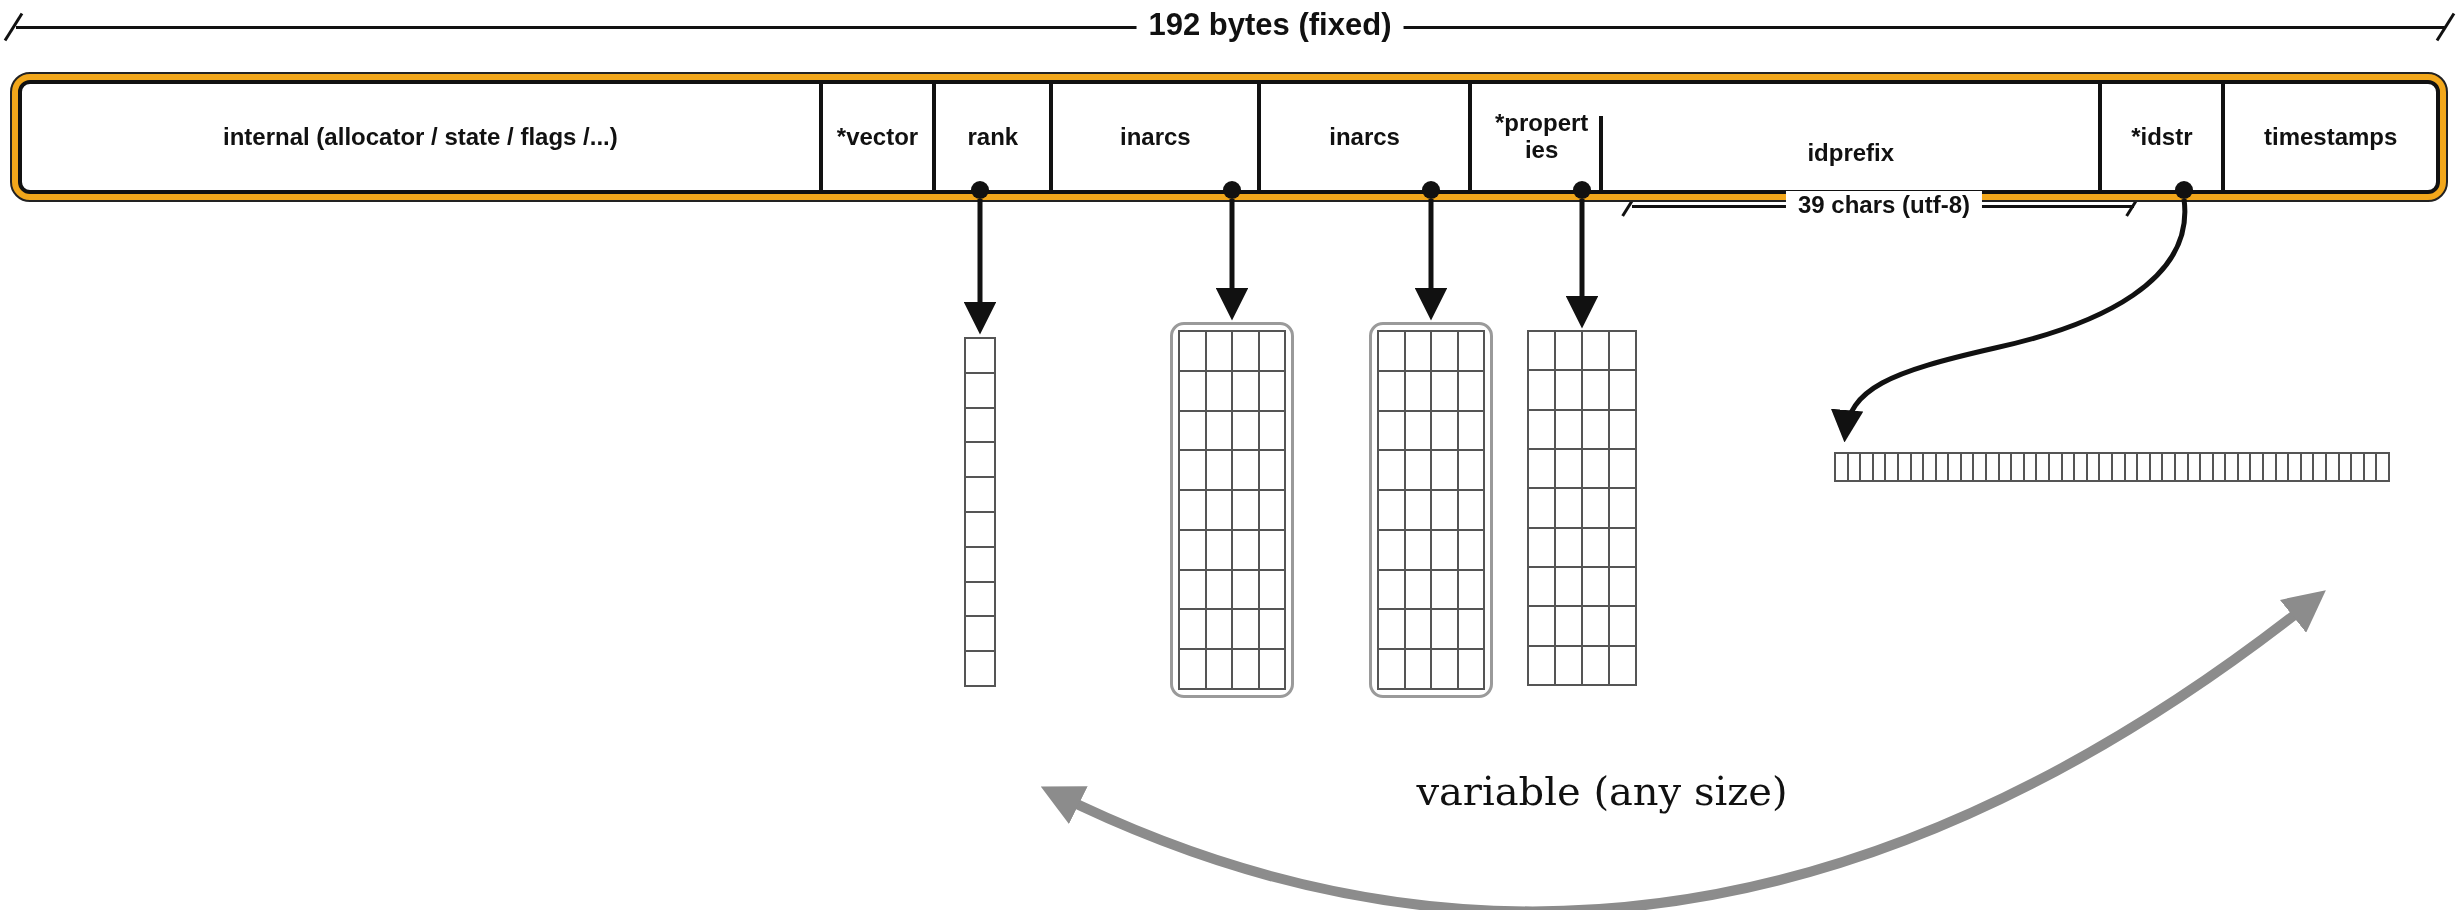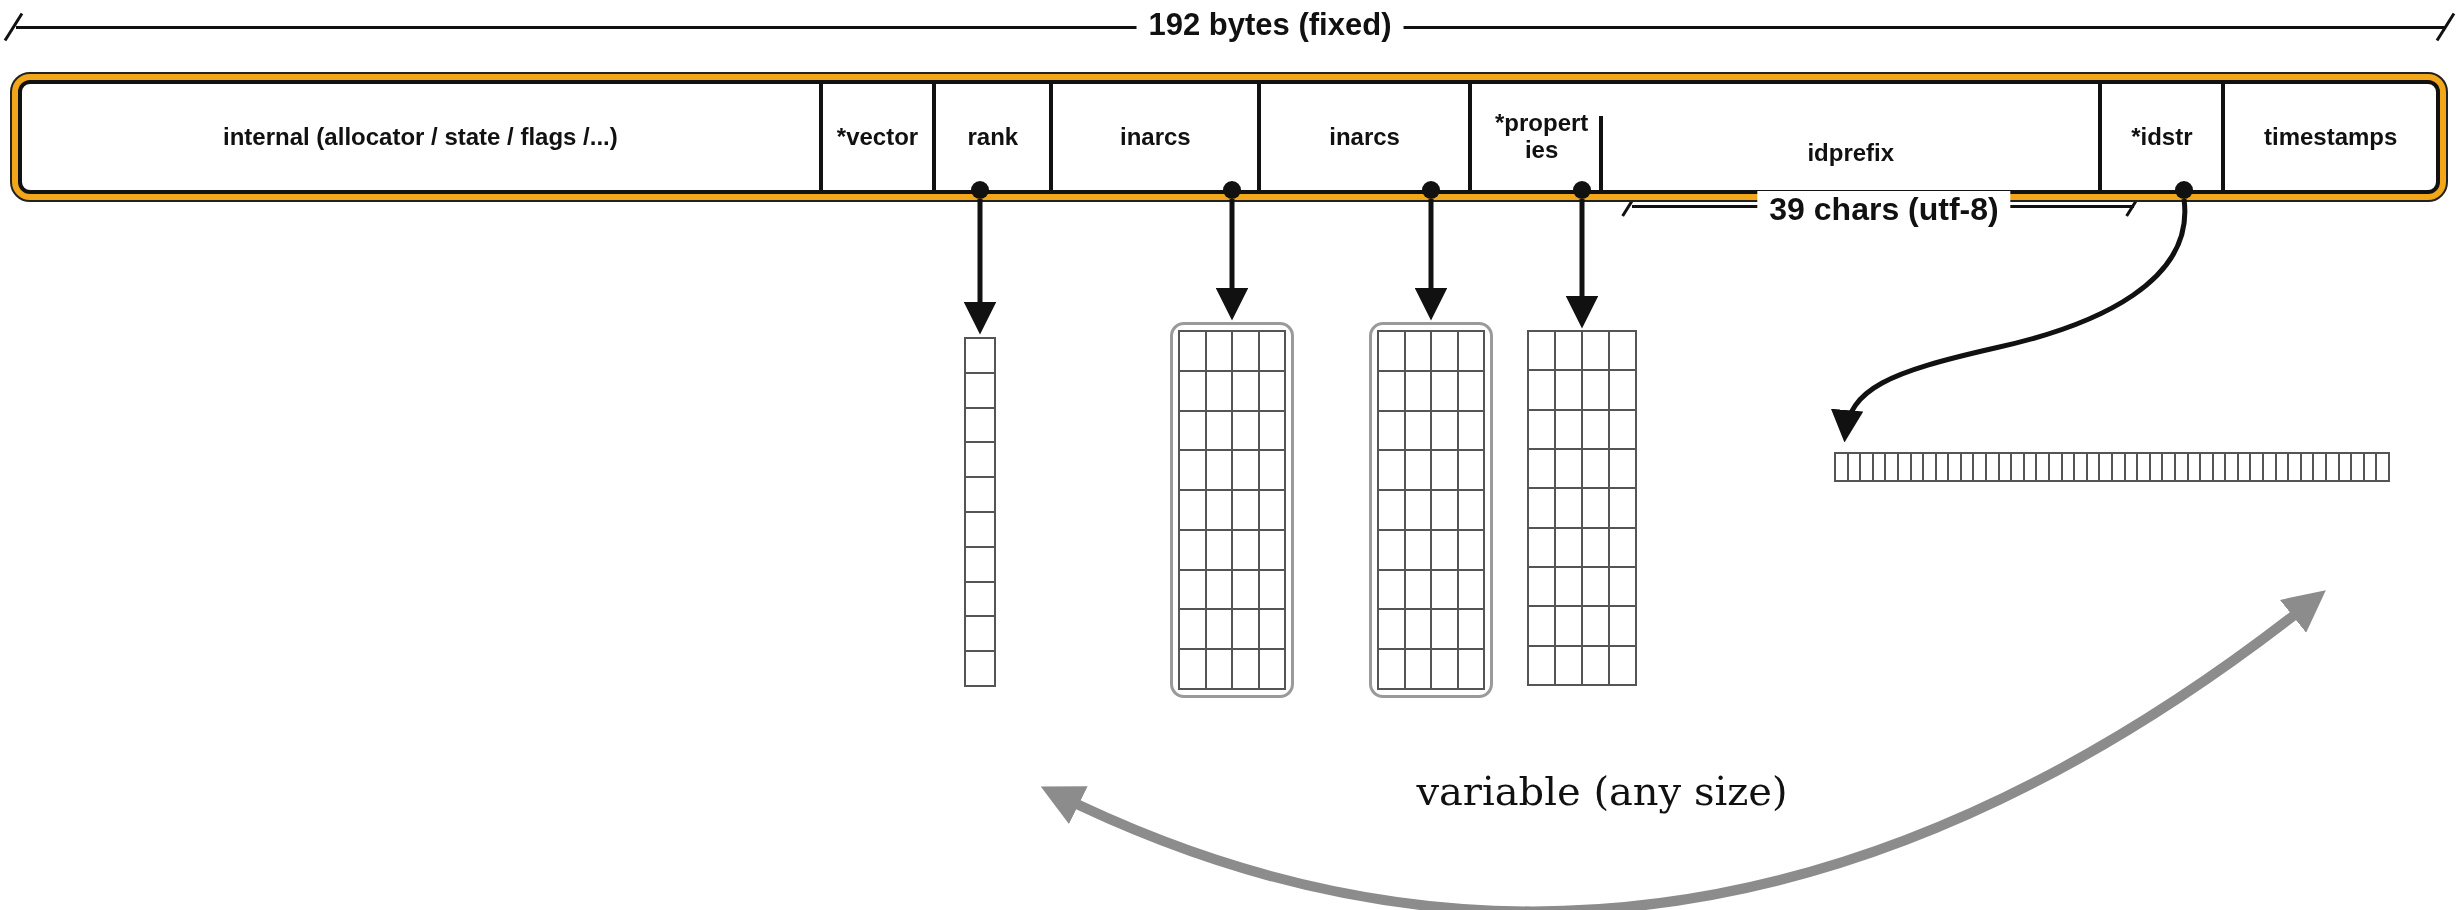--- a/index.html
+++ b/index.html
@@ -4,21 +4,21 @@
 <style>
   html,body{margin:0;padding:0;background:#fff;}
   body{font-family:"Liberation Sans","DejaVu Sans",sans-serif;color:#111;}
   .canvas{position:relative;width:2462px;height:910px;background:#fff;overflow:hidden;}
 
   
   .hline{position:absolute;height:3px;background:var(--line_black,#111);}
   .tick{position:absolute;width:3px;background:var(--line_black,#111);transform:rotate(32deg);}
   .bracket-label{position:absolute;transform:translateX(-50%);background:#fff;padding:0 12px;font-weight:700;white-space:nowrap;z-index:6;}
   .bracket-label.big{font-size:31px;}
-  .bracket-label.small{font-size:32px;}
+  .bracket-label.small{font-size:24px;}
 
   
   .struct{position:absolute;left:10px;top:72px;width:2438px;box-sizing:border-box;
           background:var(--struct_accent,#F2A71B);border:2px solid #222;border-radius:20px;padding:6px;z-index:2;}
   .struct-inner{box-sizing:border-box;background:#fff;border:4px solid #111;border-radius:12px;
                 height:114px;display:flex;overflow:hidden;}
   .field{display:flex;align-items:center;justify-content:center;text-align:center;
          font-weight:700;font-size:24px;line-height:1.12;padding:0 6px;min-width:0;}
   .field + .field{border-left:4px solid #111;}
   .field.two-line{word-break:break-all;padding:0 8px;}

